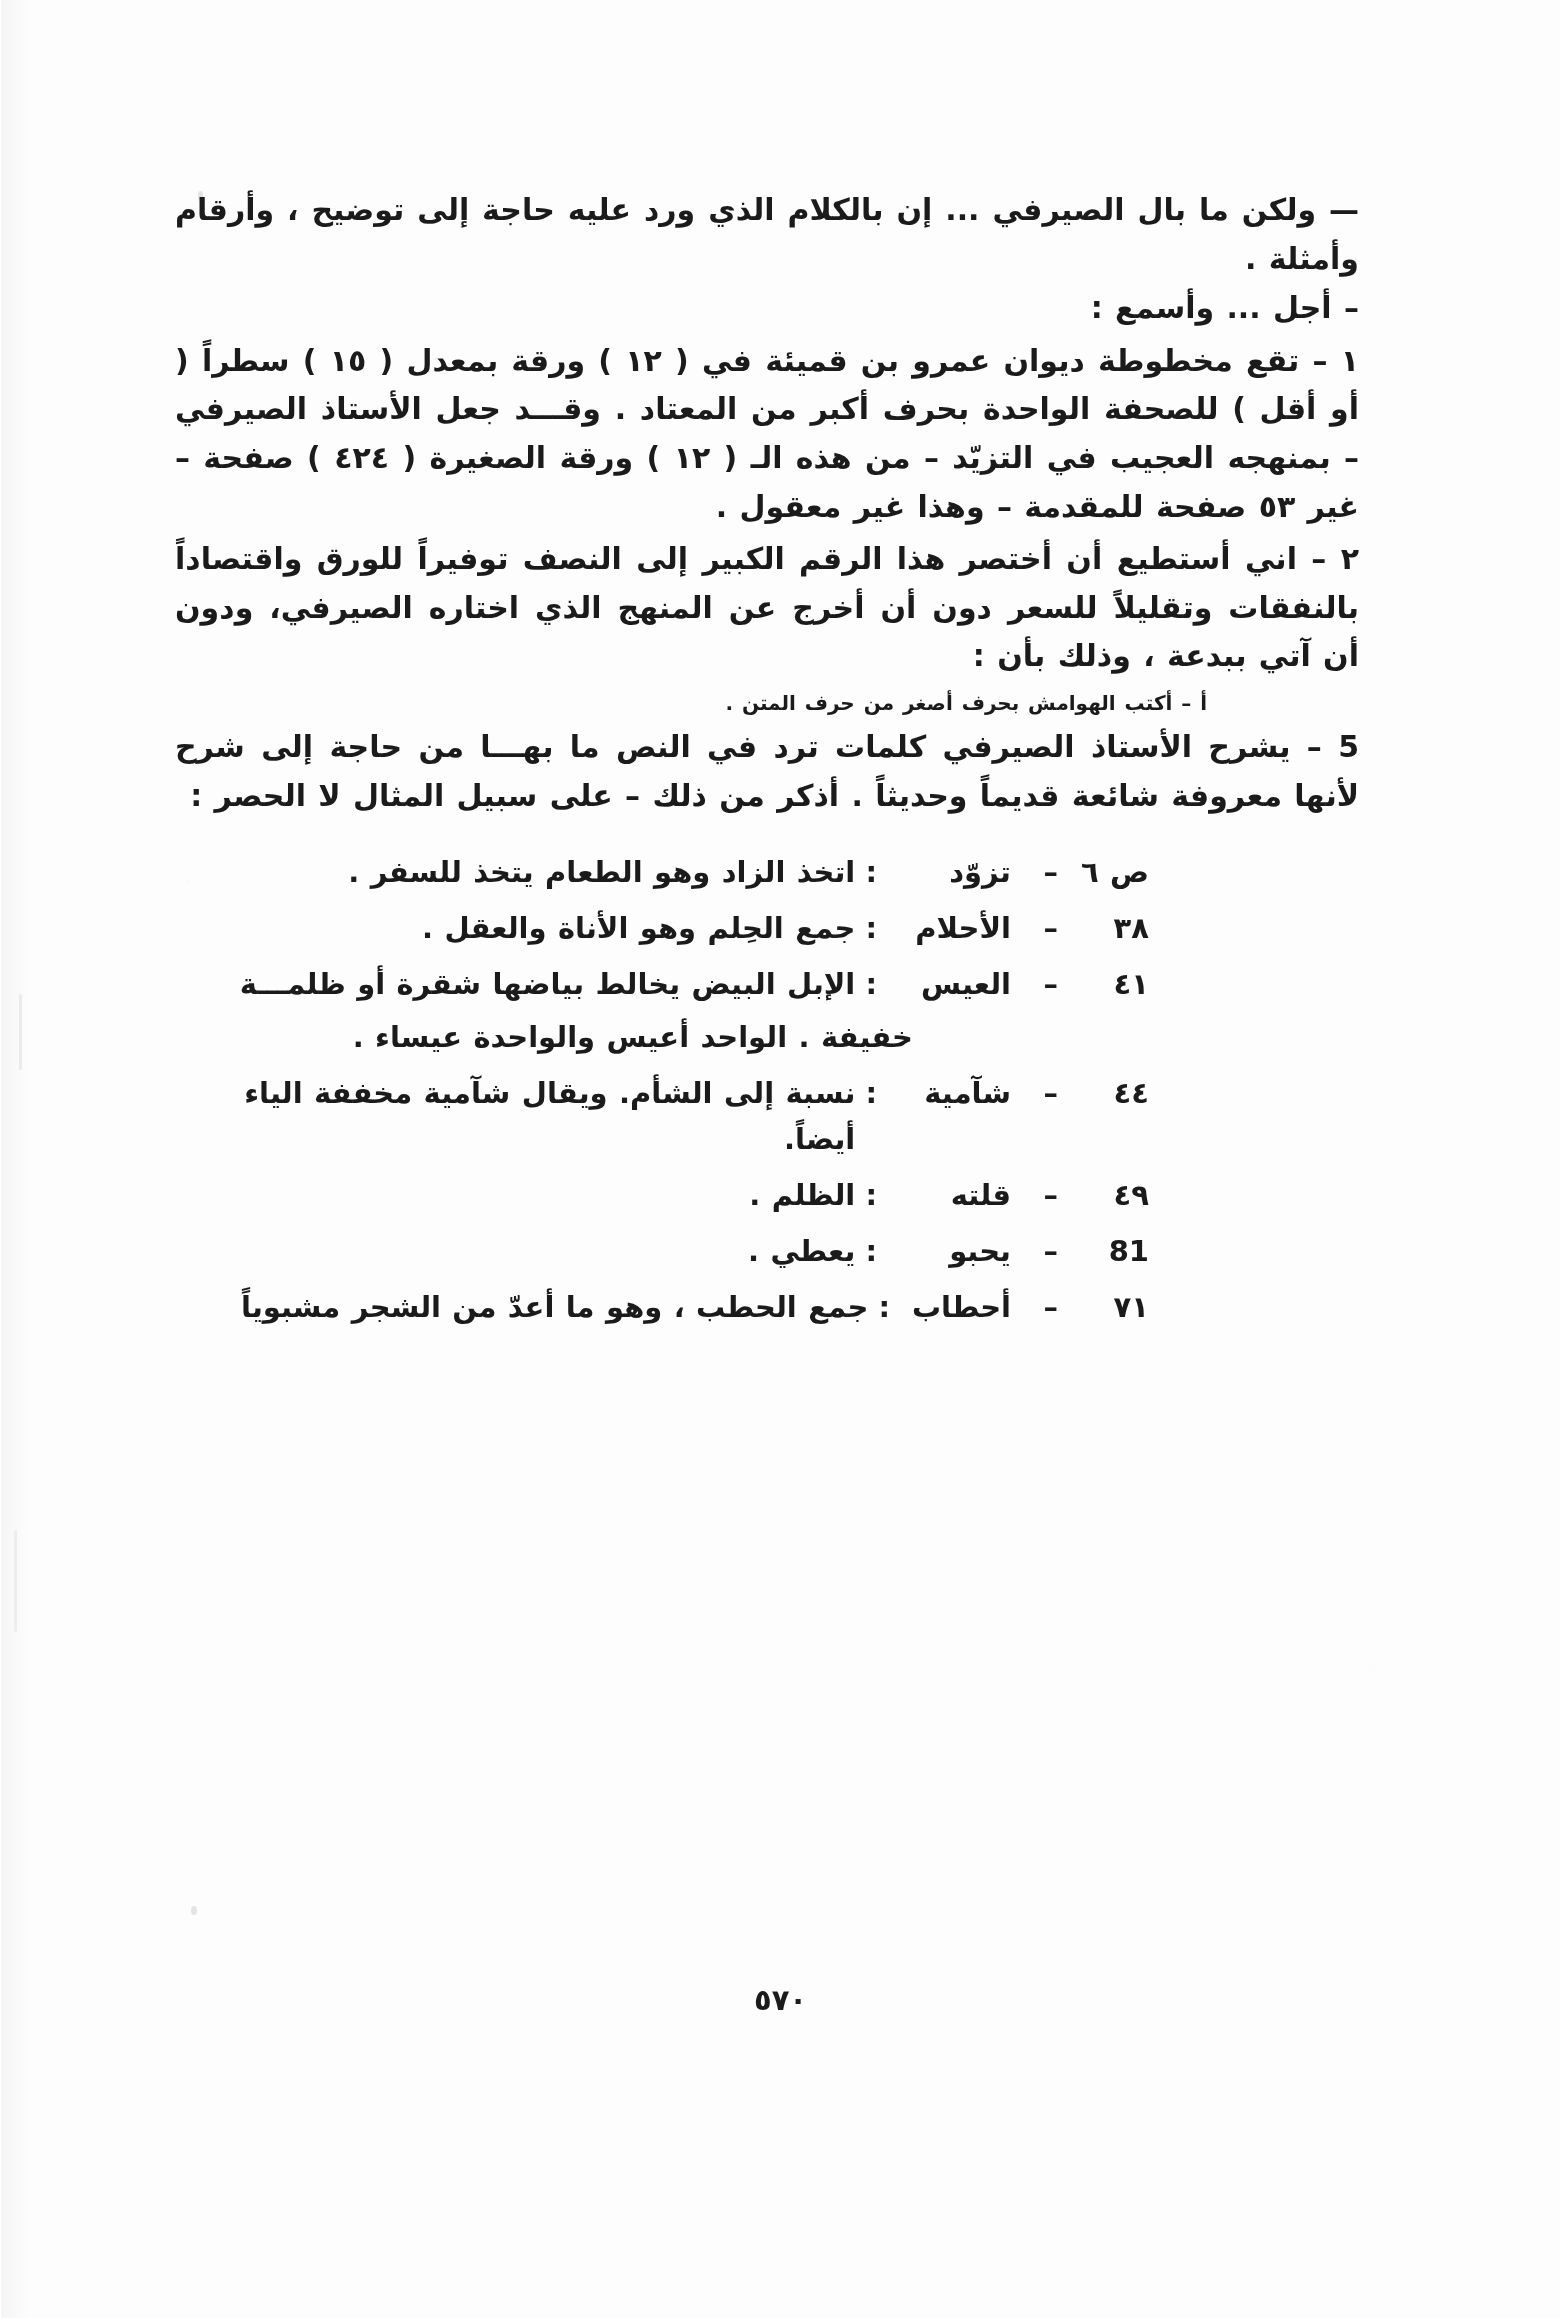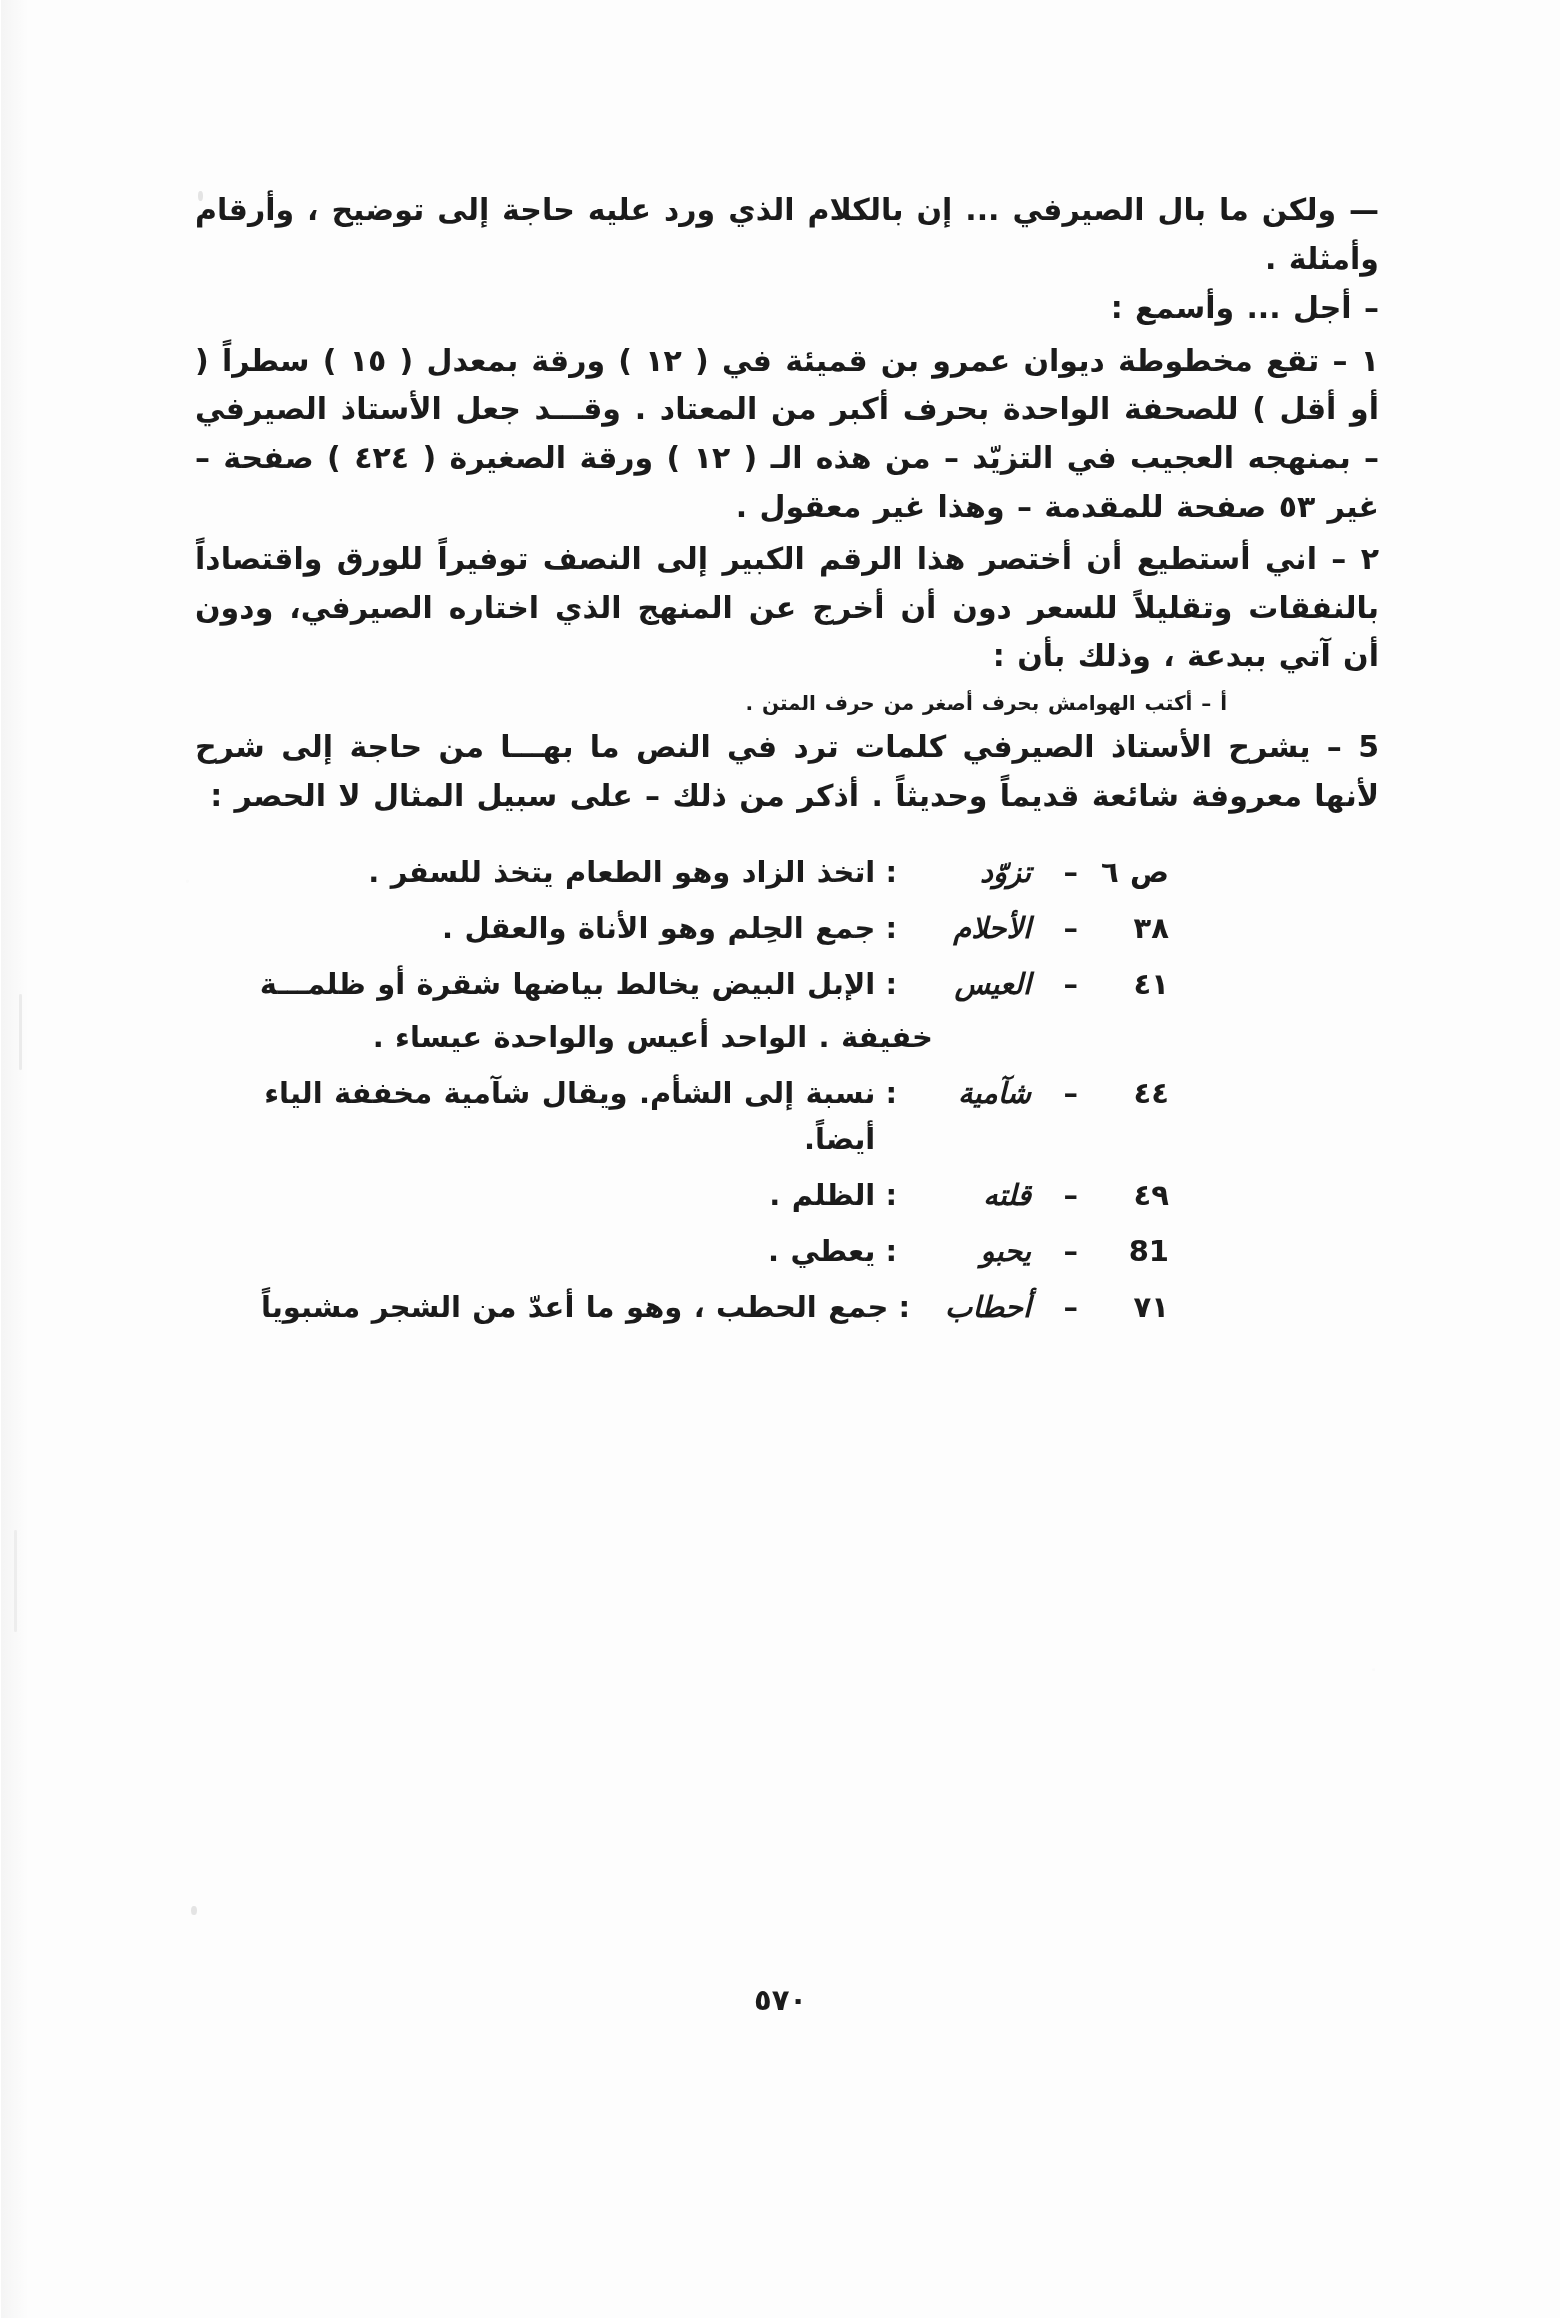--- a/index.html
+++ b/index.html
@@ -39,21 +39,21 @@
     top: 0;
     width: 29px;
     height: 100%;
     background: linear-gradient(to left, rgba(0,0,0,0) 0%, rgba(0,0,0,0.035) 100%);
     pointer-events: none;
   }
 
   .text-block {
     position: absolute;
     top: 186px;
-    right: 182px;
+    right: 202px;
     width: 1184px;
     direction: rtl;
     text-align: justify;
     text-align-last: right;
   }
 
   .para {
     font-size: 30px;
     line-height: 1.62;
     letter-spacing: 0.1px;
@@ -119,21 +119,20 @@
   }
   .gl-dash {
     flex: 0 0 47px;
     text-align: center;
     white-space: nowrap;
   }
   .gl-word {
     flex: 0 0 134px;
     text-align: left;
     white-space: nowrap;
-    font-style: italic;
   }
   .gl-colon {
     flex: 0 0 21.7px;
     text-align: center;
   }
   .gl-def {
     flex: 1 1 auto;
     text-align: right;
   }
   .gl-cont {

